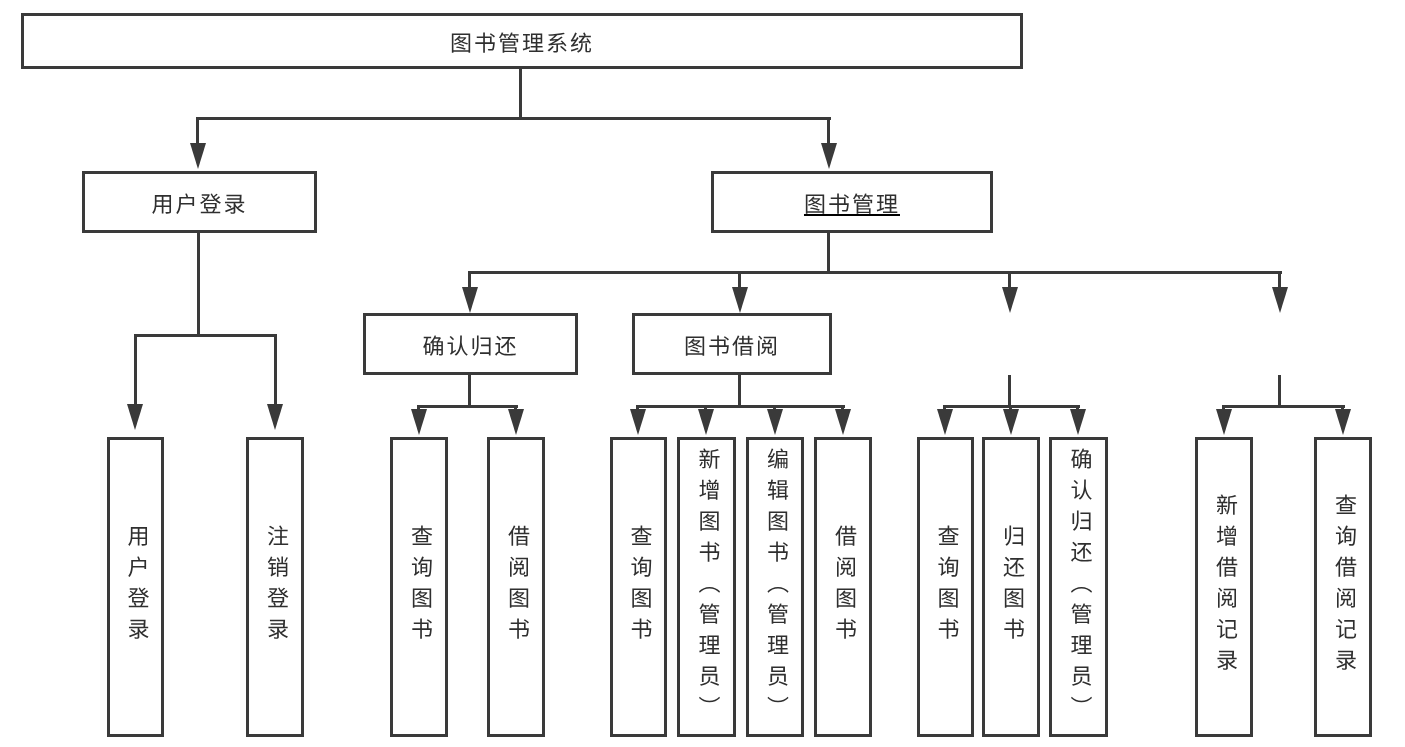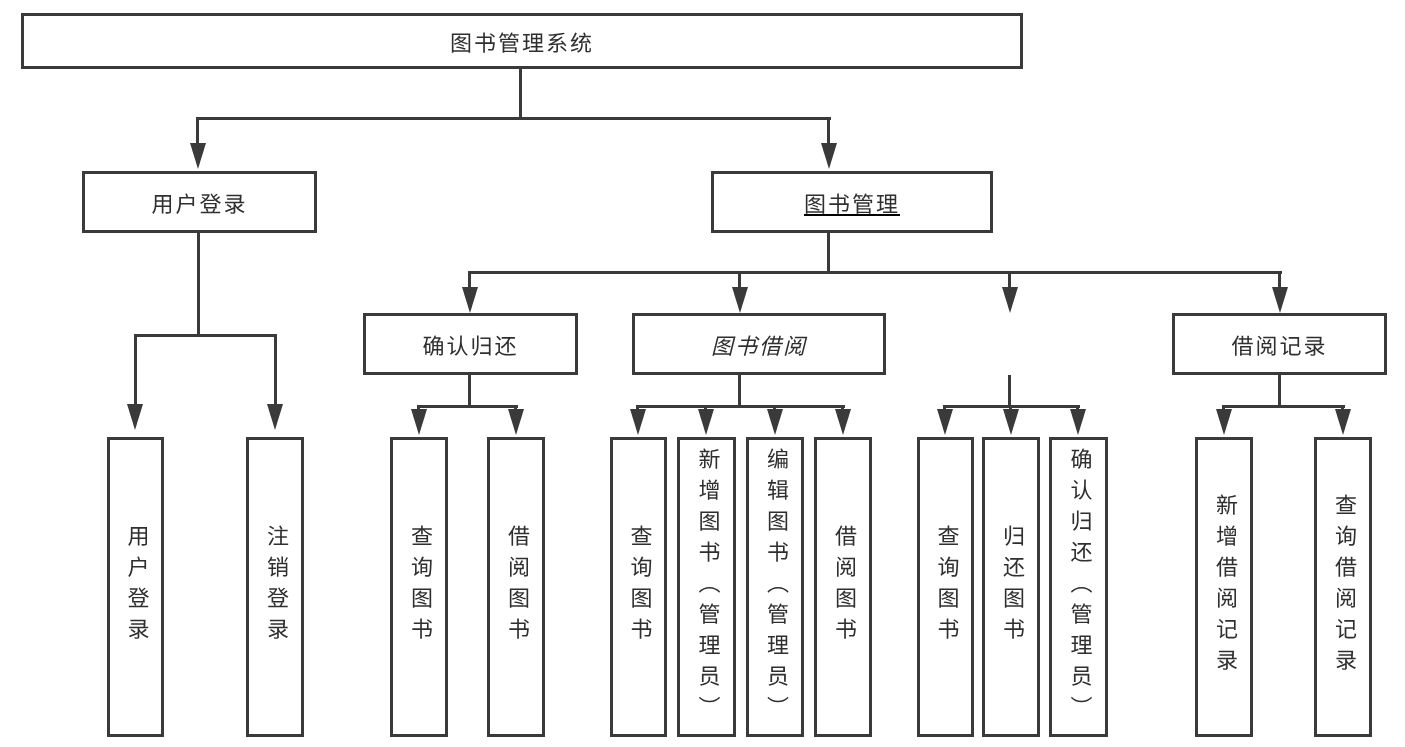--- a/index.html
+++ b/index.html
@@ -67,25 +67,22 @@
   <div class="vline" style="left:738px; top:271px; width:3px; height:20px;"></div>
   <div class="arrowhead" style="left:732px; top:287px;"></div>
   <div class="vline" style="left:1008px; top:271px; width:3px; height:20px;"></div>
   <div class="arrowhead" style="left:1002px; top:287px;"></div>
   <div class="vline" style="left:1278px; top:271px; width:3px; height:20px;"></div>
   <div class="arrowhead" style="left:1272px; top:287px;"></div>
 
   <div class="box" style="left:363px; top:313px; width:215px; height:62px;">
     <span class="hlabel">确认归还</span>
   </div>
-  <div class="box" style="left:632px; top:313px; width:254px; height:62px;font-style:italic;">
+  <div class="box" style="left:632px; top:313px; width:200px; height:62px;">
     <span class="hlabel">图书借阅</span>
-  </div>
-  <div class="box" style="left:1172px; top:313px; width:215px; height:62px;">
-    <span class="hlabel">借阅记录</span>
   </div>
 
   <div class="vline" style="left:468px; top:375px; width:3px; height:33px;"></div>
   <div class="vline" style="left:738px; top:375px; width:3px; height:33px;"></div>
   <div class="vline" style="left:1008px; top:375px; width:3px; height:33px;"></div>
   <div class="vline" style="left:1278px; top:375px; width:3px; height:33px;"></div>
 
   <div class="hline" style="left:417px; top:405px; width:101px; height:3px;"></div>
   <div class="hline" style="left:636px; top:405px; width:209px; height:3px;"></div>
   <div class="hline" style="left:943px; top:405px; width:137px; height:3px;"></div>

